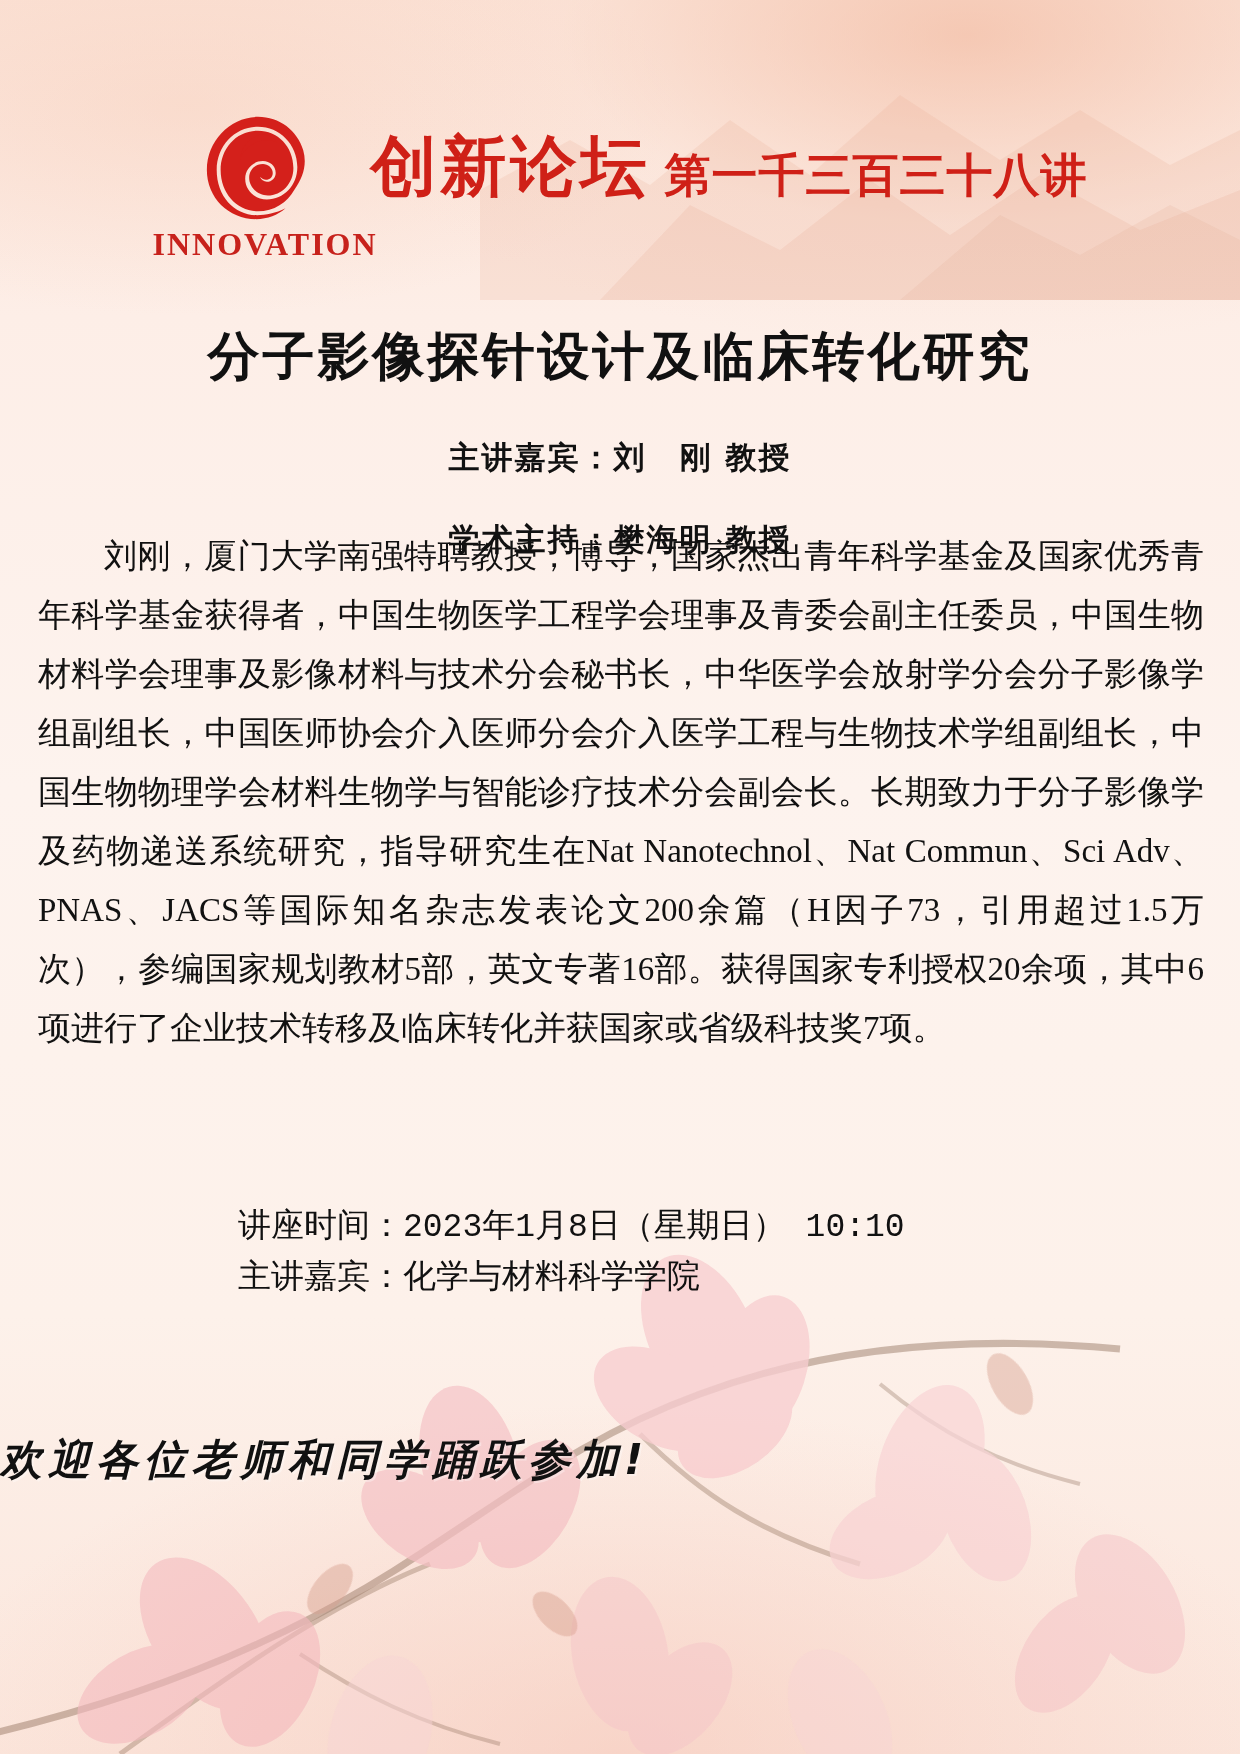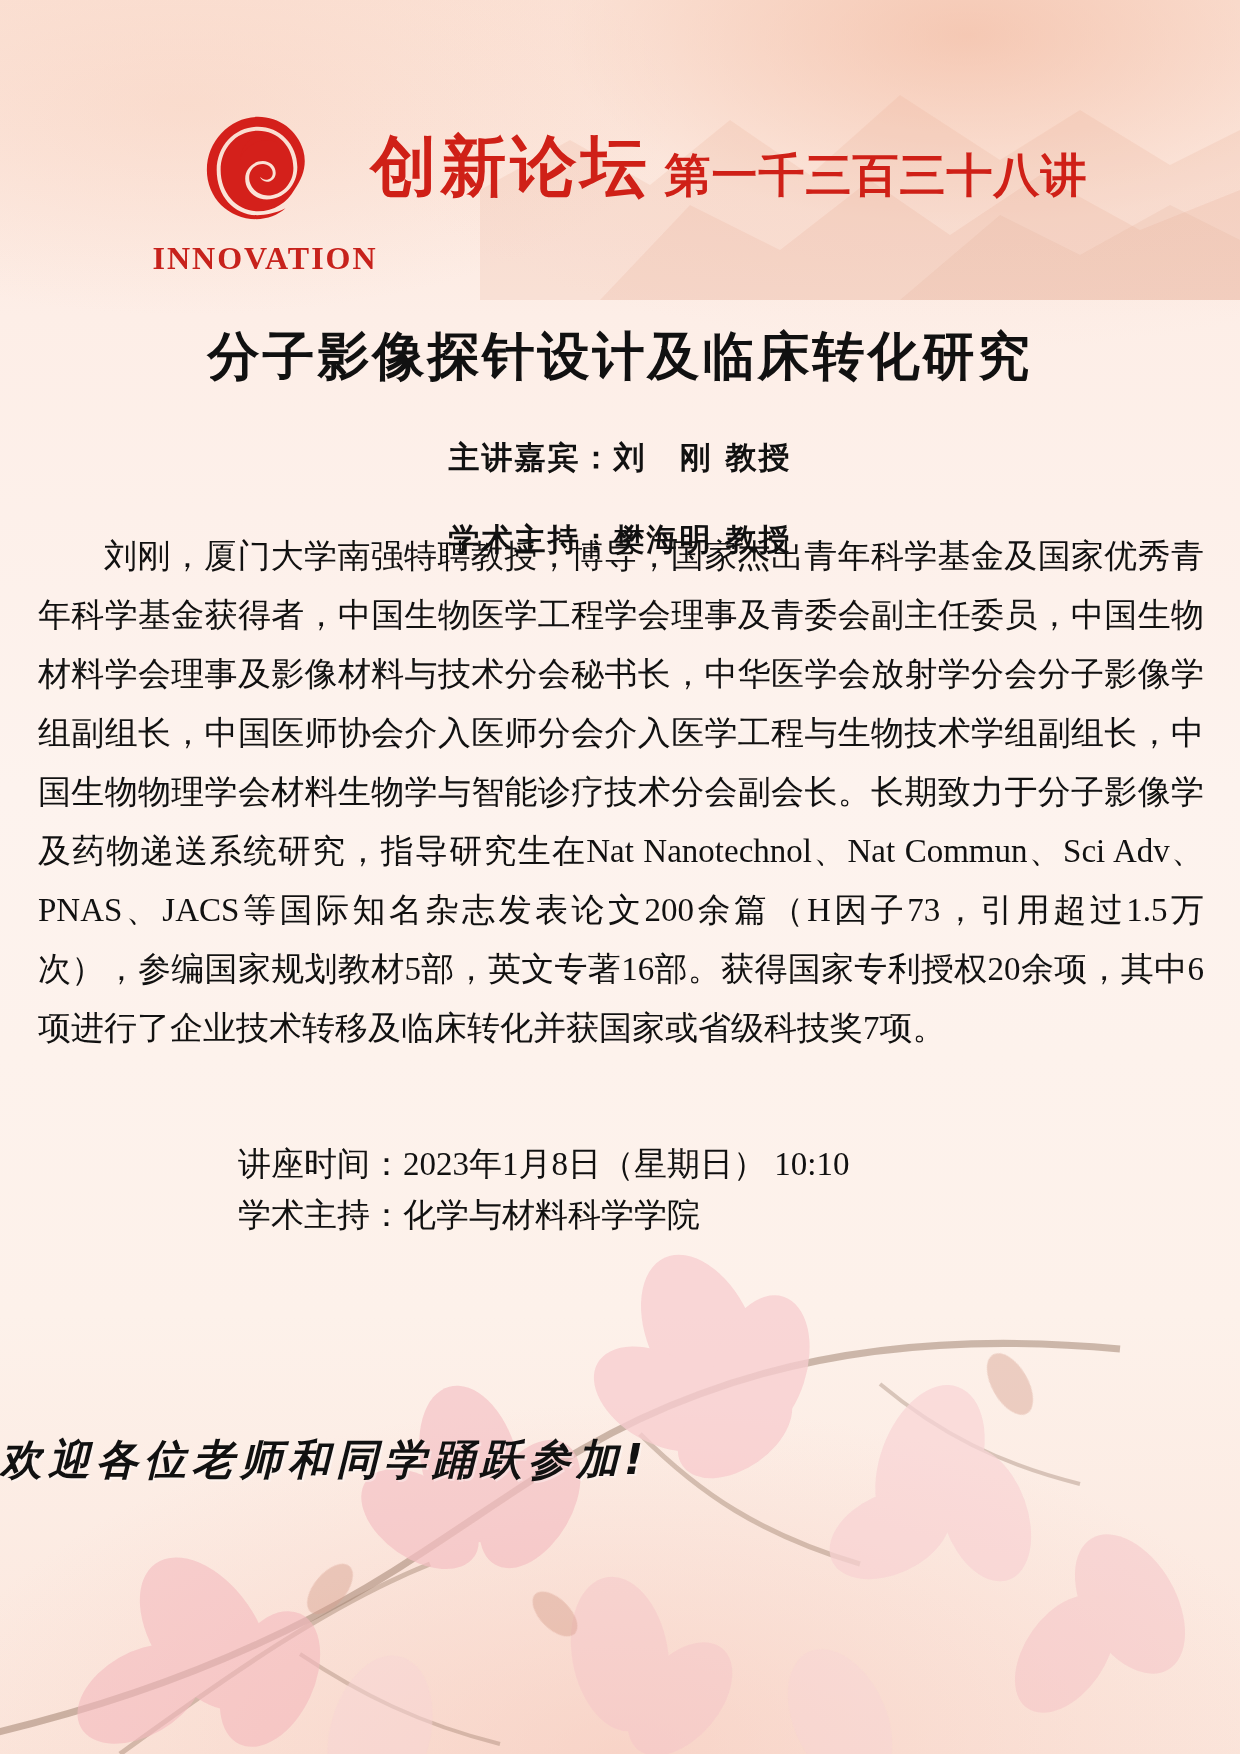--- a/index.html
+++ b/index.html
@@ -65,21 +65,21 @@
     height: 112px;
     margin: 0 auto;
     display: block;
   }
   .logo-word {
     font-family: "Liberation Serif", serif;
     font-size: 32px;
     letter-spacing: 2px;
     color: #c7221c;
     font-weight: 700;
-    margin-top: 16px;
+    margin-top: 2px;
   }
   .forum-title {
     font-family: "DejaVu Sans", "Liberation Sans", sans-serif;
     font-size: 66px;
     font-weight: 700;
     color: #cf2017;
     letter-spacing: 4px;
     line-height: 1;
     padding-top: 22px;
   }
@@ -134,23 +134,23 @@
     line-height: 59px;
     color: #111;
     text-align: justify;
     text-justify: inter-ideograph;
     text-indent: 2em;
   }
 
   
   .info {
     position: absolute;
-    top: 1139px;
+    top: 1202px;
     left: 238px;
-    font-family: Liberation Serif, serif;
+    font-family: Liberation Mono, monospace;
     font-size: 33px;
     line-height: 51px;
     color: #111;
   }
 
   
   .welcome {
     position: absolute;
     top: 1432px;
     width: 1240px;
@@ -242,18 +242,18 @@
 
   <div class="speakers">
     <div class="speaker-line">主讲嘉宾：刘　刚 教授</div>
     <div class="speaker-line">学术主持：樊海明 教授</div>
   </div>
 
   <div class="bio">刘刚，厦门大学南强特聘教授，博导，国家杰出青年科学基金及国家优秀青年科学基金获得者，中国生物医学工程学会理事及青委会副主任委员，中国生物材料学会理事及影像材料与技术分会秘书长，中华医学会放射学分会分子影像学组副组长，中国医师协会介入医师分会介入医学工程与生物技术学组副组长，中国生物物理学会材料生物学与智能诊疗技术分会副会长。长期致力于分子影像学及药物递送系统研究，指导研究生在Nat Nanotechnol、Nat Commun、Sci Adv、PNAS、JACS等国际知名杂志发表论文200余篇（H因子73，引用超过1.5万次），参编国家规划教材5部，英文专著16部。获得国家专利授权20余项，其中6项进行了企业技术转移及临床转化并获国家或省级科技奖7项。</div>
 
   <div class="info">
     <div>讲座时间：2023年1月8日（星期日）  10:10</div>
-    <div>学术主持：化学与材料科学学院</div>
+    <div>主讲嘉宾：化学与材料科学学院</div>
   </div>
 
   <div class="welcome">欢迎各位老师和同学踊跃参加!</div>
 
 </div>
 
 </body></html>

